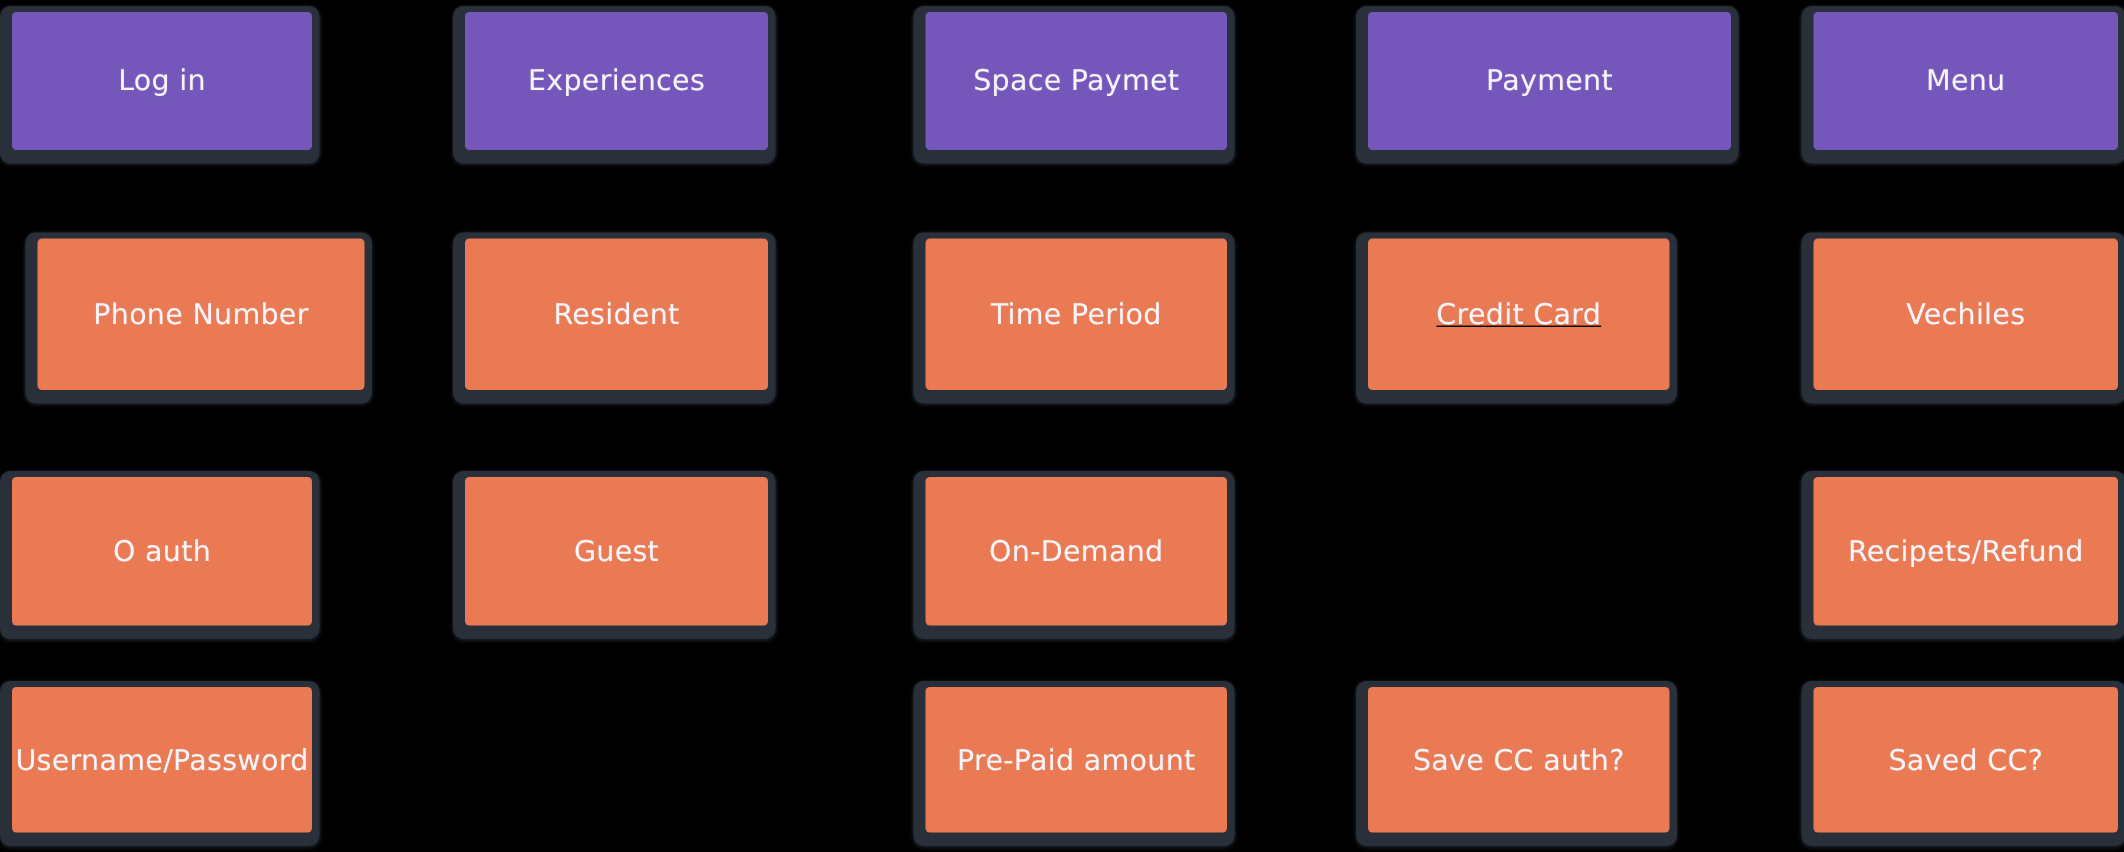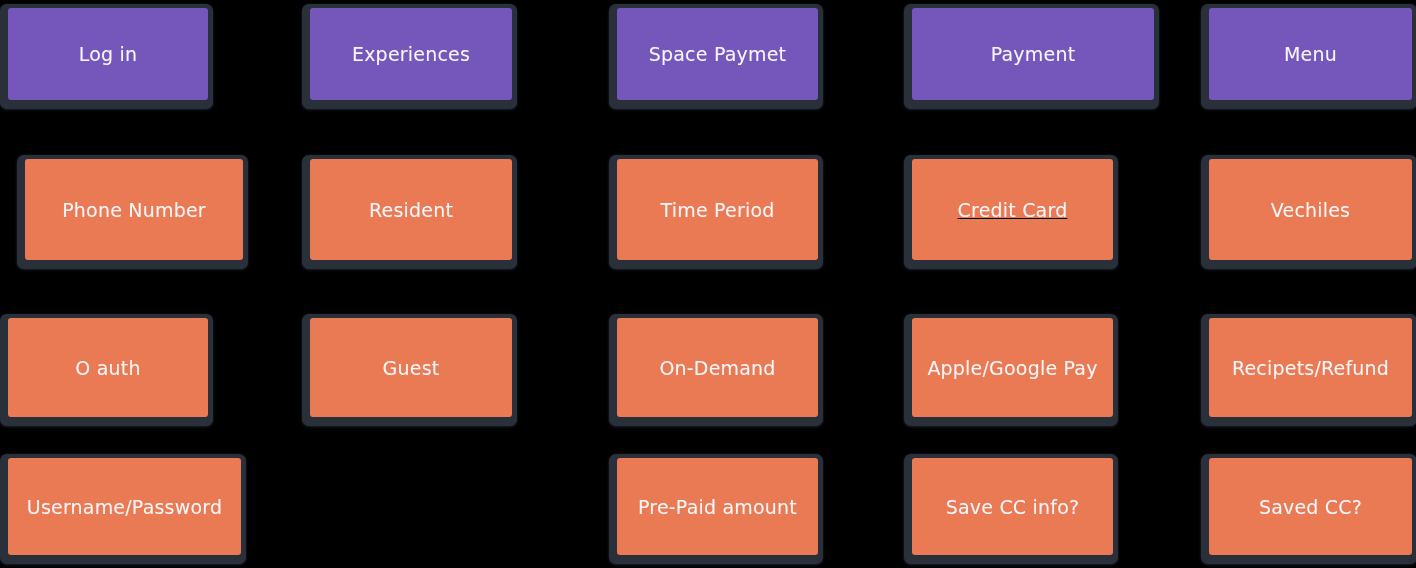--- a/index.html
+++ b/index.html
@@ -60,21 +60,21 @@
     <div class="node" style="left: 0px; top: 155px; width: 231px; height: 114px; margin-left: 17px;">
     <div class="node-face item">
       <span class="node-label">Phone Number</span>
     </div>
   </div>
     <div class="node" style="left: 0px; top: 314px; width: 213px; height: 112px;">
     <div class="node-face item">
       <span class="node-label">O auth</span>
     </div>
   </div>
-    <div class="node" style="left: 0px; top: 454px; width: 246px; height: 110px;">
+    <div class="node" style="left: 0px; top: 454px; width: 213px; height: 110px;">
     <div class="node-face item">
       <span class="node-label">Username/Password</span>
     </div>
   </div>
     <div class="node" style="left: 302px; top: 4px; width: 215px; height: 105px;">
     <div class="node-face header">
       <span class="node-label">Experiences</span>
     </div>
   </div>
     <div class="node" style="left: 302px; top: 155px; width: 215px; height: 114px;">
@@ -110,28 +110,23 @@
     <div class="node" style="left: 904px; top: 4px; width: 255px; height: 105px;">
     <div class="node-face header">
       <span class="node-label">Payment</span>
     </div>
   </div>
     <div class="node" style="left: 904px; top: 155px; width: 214px; height: 114px; text-decoration: underline;">
     <div class="node-face item">
       <span class="node-label">Credit Card</span>
     </div>
   </div>
-    <div class="node" style="left: 904px; top: 314px; width: 214px; height: 112px;">
-    <div class="node-face item">
-      <span class="node-label">Apple/Google Pay</span>
-    </div>
-  </div>
     <div class="node" style="left: 904px; top: 454px; width: 214px; height: 110px;">
     <div class="node-face item">
-      <span class="node-label">Save CC info?</span>
+      <span class="node-label">Save CC auth?</span>
     </div>
   </div>
     <div class="node" style="left: 1201px; top: 4px; width: 216px; height: 105px;">
     <div class="node-face header">
       <span class="node-label">Menu</span>
     </div>
   </div>
     <div class="node" style="left: 1201px; top: 155px; width: 216px; height: 114px;">
     <div class="node-face item">
       <span class="node-label">Vechiles</span>

